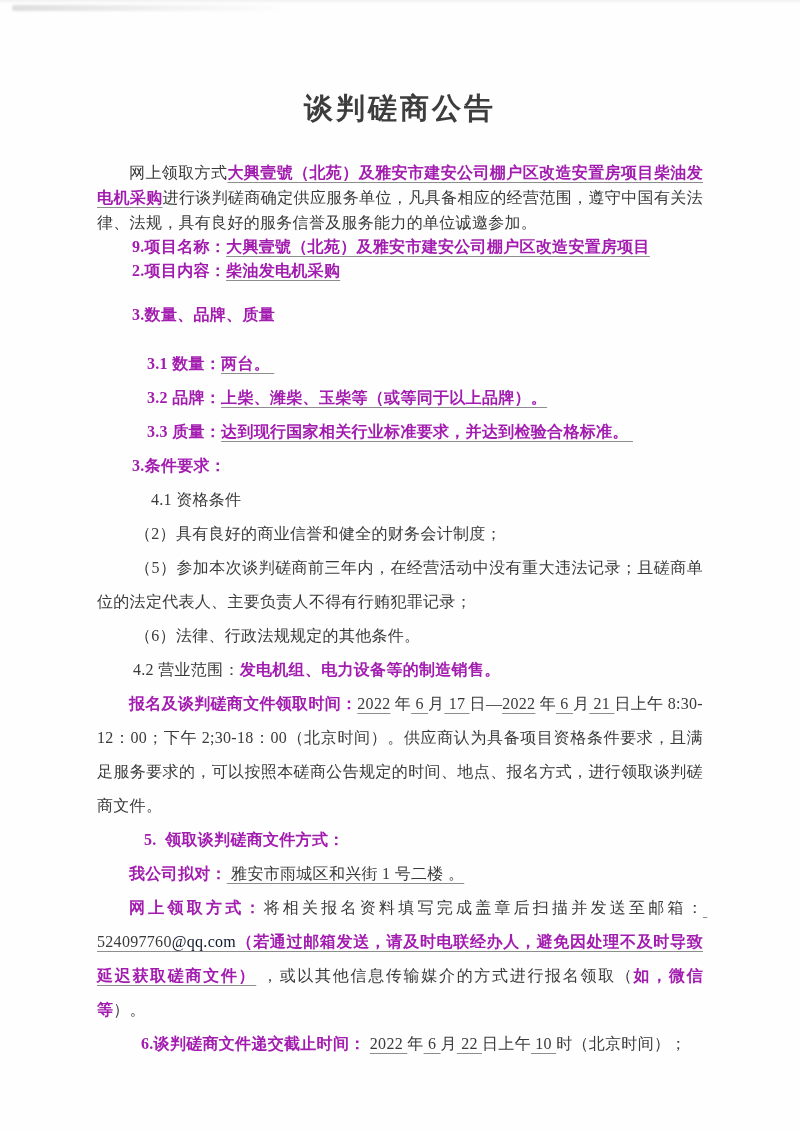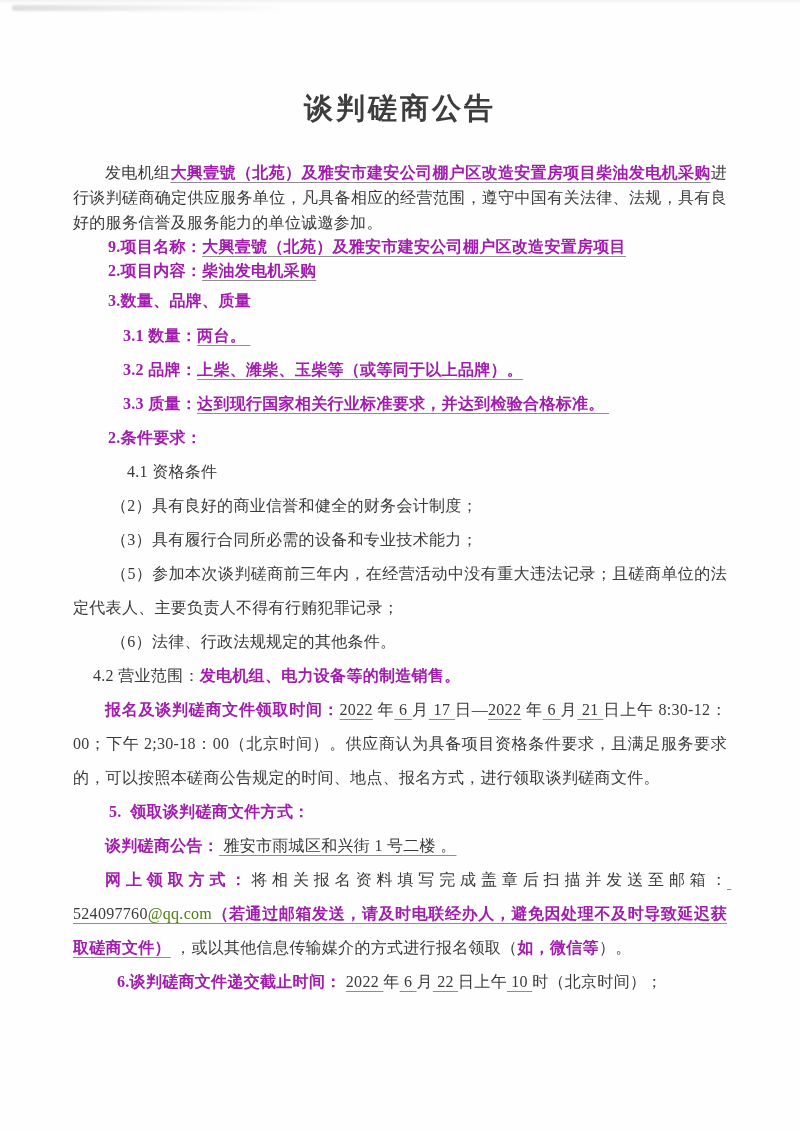--- a/index.html
+++ b/index.html
@@ -6,21 +6,21 @@
   body {
     width: 800px; height: 1131px;
     background: #ffffff;
     font-family: "Liberation Serif", "DejaVu Serif", serif;
     color: #3a3a3a;
   }
   .page {
     position: relative;
     width: 800px; height: 1131px;
     box-sizing: border-box;
-    padding: 0 73px;
+    padding: 0 97px;
     background: #fefefe;
     overflow: hidden;
   }
   
   .scan-edge {
     position: absolute; top: 0; left: 0;
     width: 100%; height: 4px;
     background: linear-gradient(180deg, #f1f1f1, rgba(255,255,255,0));
   }
   .scan-smudge {
@@ -38,73 +38,72 @@
     white-space: pre-wrap;
     letter-spacing: 0.3px;
   }
   .b { font-weight: bold; color: #a21caf; }
   .u {
     text-decoration: underline;
     text-underline-offset: 4px;
     text-decoration-thickness: 1px;
     text-decoration-color: #8d8d8d;
   }
-  .dim { color: #4d7c0f; }
+  .dim { color: #0f172a; }
   .title {
     font-size: 29px;
     font-weight: bold;
     line-height: 38px;
     text-align: center;
     letter-spacing: 3px;
     color: #3d3d3d;
     margin-top: 89px;
     white-space: normal;
   }
   .intro   { margin-top: 33px; line-height: 25px; text-indent: 32px; }
   .l1      { margin-left: 35px; line-height: 24px; }
-  .gap-top { margin-top: 6px; }
+  .gap-top { margin-top: 20px; }
   .body34  { line-height: 34px; }
   .sub     { margin-left: 50px; }
   .sub41   { margin-left: 54px; }
-  .p42     { margin-left: 20px; }
+  .p42     { margin-left: 36px; }
   .cond    { text-indent: 38px; }
   .ind2em  { text-indent: 32px; }
   .ml2em   { margin-left: 32px; }
-  .sec5    { margin-left: 36px; }
+  .sec5    { margin-left: 47px; }
   .sec6    { margin-left: 44px; }
 </style>
 </head>
 <body>
 
 <div class="page">
   <div class="scan-edge"></div>
   <div class="scan-smudge"></div>
 
   <p class="title">谈判磋商公告</p>
 
-  <p class="intro"><span>发电机组</span><span class="b u">大興壹號（北苑）及雅安市建安公司棚户区改造安置房项目柴油发电机采购</span><span>进行谈判磋商确定供应服务单位，凡具备相应的经营范围，遵守中国有关法律、法规，具有良好的服务信誉及服务能力的单位诚邀参加。</span></p>
+  <p class="intro"><span>网上领取方式</span><span class="b u">大興壹號（北苑）及雅安市建安公司棚户区改造安置房项目柴油发电机采购</span><span>进行谈判磋商确定供应服务单位，凡具备相应的经营范围，遵守中国有关法律、法规，具有良好的服务信誉及服务能力的单位诚邀参加。</span></p>
 
   <p class="l1"><span class="b">9.项目名称：</span><span class="b u">大興壹號（北苑）及雅安市建安公司棚户区改造安置房项目</span></p>
   <p class="l1"><span class="b">2.项目内容：</span><span class="b u">柴油发电机采购</span></p>
   <p class="l1 gap-top"><span class="b">3.数量、品牌、质量</span></p>
 
   <p class="body34 sub gap-top"><span class="b">3.1 数量：</span><span class="b u">两台。 </span></p>
   <p class="body34 sub"><span class="b">3.2 品牌：</span><span class="b u">上柴、潍柴、玉柴等（或等同于以上品牌）。</span></p>
   <p class="body34 sub"><span class="b">3.3 质量：</span><span class="b u">达到现行国家相关行业标准要求，并达到检验合格标准。 </span></p>
 
-  <p class="body34 l1"><span class="b">2.条件要求：</span></p>
+  <p class="body34 l1"><span class="b">3.条件要求：</span></p>
   <p class="body34 sub41"><span>4.1 资格条件</span></p>
 
   <p class="body34 cond"><span>（2）具有良好的商业信誉和健全的财务会计制度；</span></p>
-  <p class="body34 cond"><span>（3）具有履行合同所必需的设备和专业技术能力；</span></p>
   <p class="body34 cond"><span>（5）参加本次谈判磋商前三年内，在经营活动中没有重大违法记录；且磋商单位的法定代表人、主要负责人不得有行贿犯罪记录；</span></p>
   <p class="body34 cond"><span>（6）法律、行政法规规定的其他条件。</span></p>
 
   <p class="body34 p42"><span>4.2 营业范围：</span><span class="b">发电机组、电力设备等的制造销售。</span></p>
 
   <p class="body34 ind2em"><span class="b">报名及谈判磋商文件领取时间：</span><span class="u">2022</span><span> 年</span><span class="u"> 6 </span><span>月</span><span class="u"> 17 </span><span>日—</span><span class="u">2022</span><span> 年</span><span class="u"> 6 </span><span>月</span><span class="u"> 21 </span><span>日上午 8:30-12：00；下午 2;30-18：00（北京时间）。供应商认为具备项目资格条件要求，且满足服务要求的，可以按照本磋商公告规定的时间、地点、报名方式，进行领取谈判磋商文件。</span></p>
 
   <p class="body34 sec5"><span class="b">5.  领取谈判磋商文件方式：</span></p>
-  <p class="body34 ml2em"><span class="b">谈判磋商公告：</span><span class="u"> 雅安市雨城区和兴街 1 号二楼 。</span></p>
+  <p class="body34 ml2em"><span class="b">我公司拟对：</span><span class="u"> 雅安市雨城区和兴街 1 号二楼 。</span></p>
   <p class="body34 ind2em"><span class="b">网上领取方式：</span><span>将相关报名资料填写完成盖章后扫描并发送至邮箱：</span><span class="u"> 524097760</span><span class="u dim">@qq.com</span><span class="b u">（若通过邮箱发送，请及时电联经办人，避免因处理不及时导致延迟获取磋商文件）</span><span> ，或以其他信息传输媒介的方式进行报名领取（</span><span class="b">如，微信等</span><span>）。</span></p>
 
   <p class="body34 sec6"><span class="b">6.谈判磋商文件递交截止时间：</span><span> </span><span class="u">2022 </span><span>年</span><span class="u"> 6 </span><span>月</span><span class="u"> 22 </span><span>日上午</span><span class="u"> 10 </span><span>时（北京时间）；</span></p>
 </div>
 
 </body></html>

